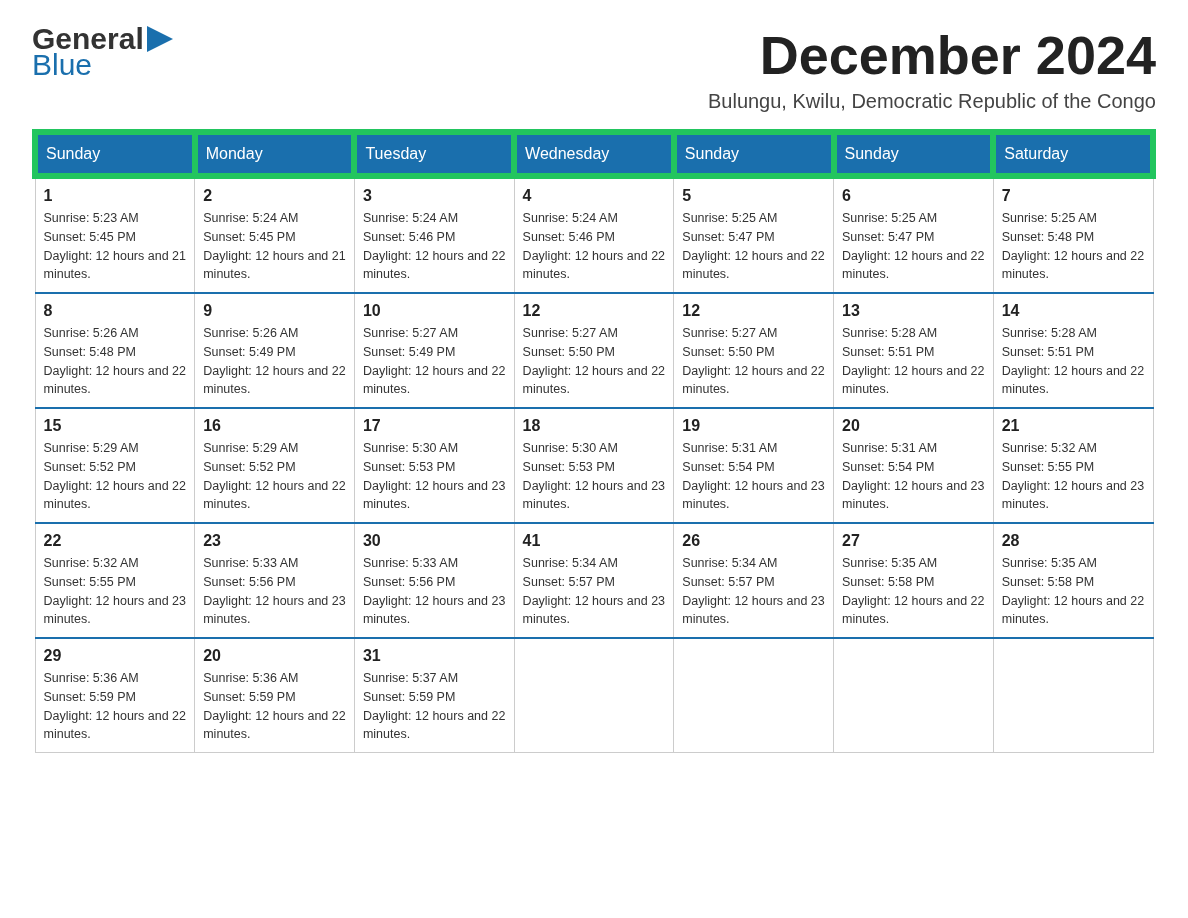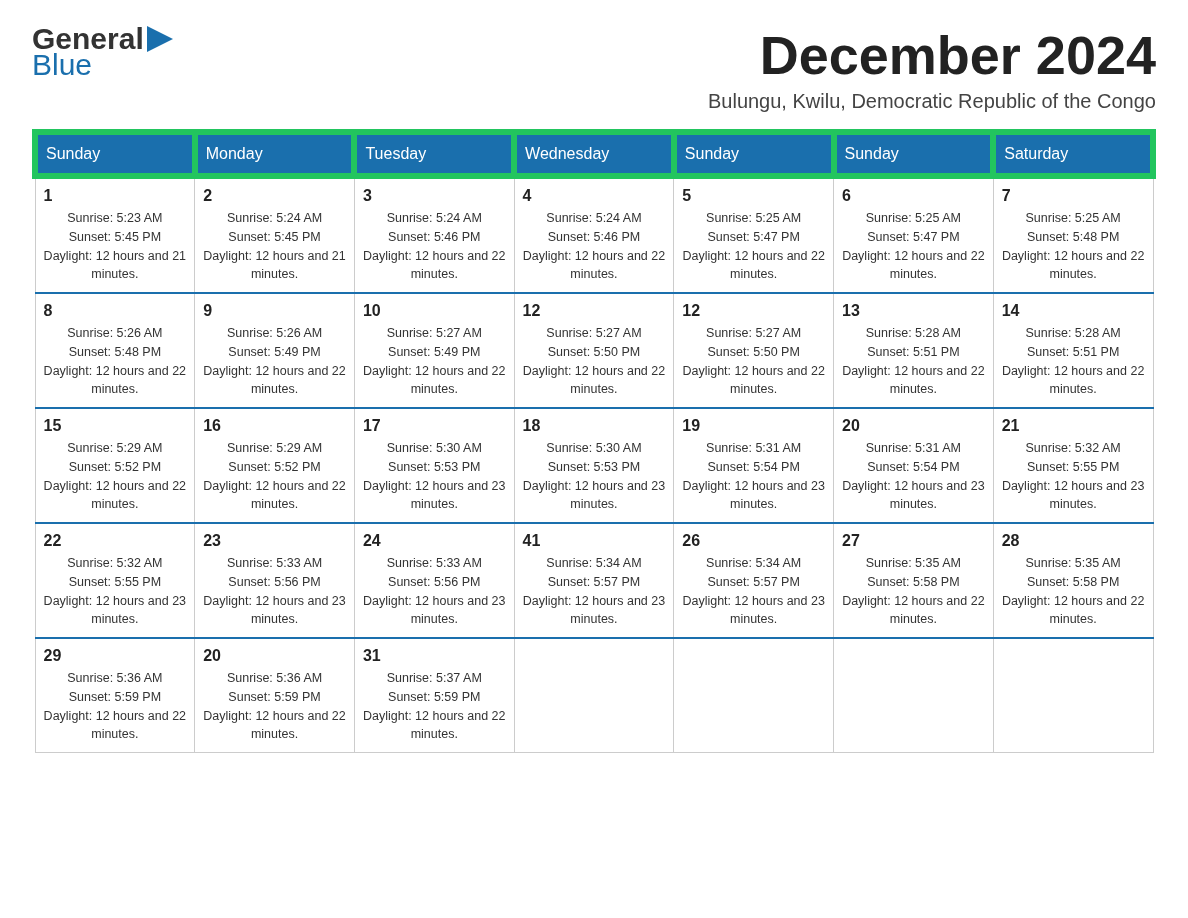--- a/index.html
+++ b/index.html
@@ -34,21 +34,20 @@
       font-size: 16px;
       font-weight: bold;
       color: #222;
       display: block;
       margin-bottom: 4px;
     }
     .day-info {
       font-size: 12.5px;
       color: #333;
       line-height: 1.5;
-      text-align: center;
     }
     .week-row td {
       border-top: 2px solid #1a6fad;
     }
     .empty-cell {
       background: #fff;
     }
   </style>
 </head>
 <body>
@@ -266,21 +265,21 @@
         </td>
         <td>
           <span class="day-number">23</span>
           <div class="day-info">
             Sunrise: 5:33 AM<br>
             Sunset: 5:56 PM<br>
             Daylight: 12 hours and 23 minutes.
           </div>
         </td>
         <td>
-          <span class="day-number">24</span>
+          <span class="day-number">30</span>
           <div class="day-info">
             Sunrise: 5:33 AM<br>
             Sunset: 5:56 PM<br>
             Daylight: 12 hours and 23 minutes.
           </div>
         </td>
         <td>
           <span class="day-number">41</span>
           <div class="day-info">
             Sunrise: 5:34 AM<br>

